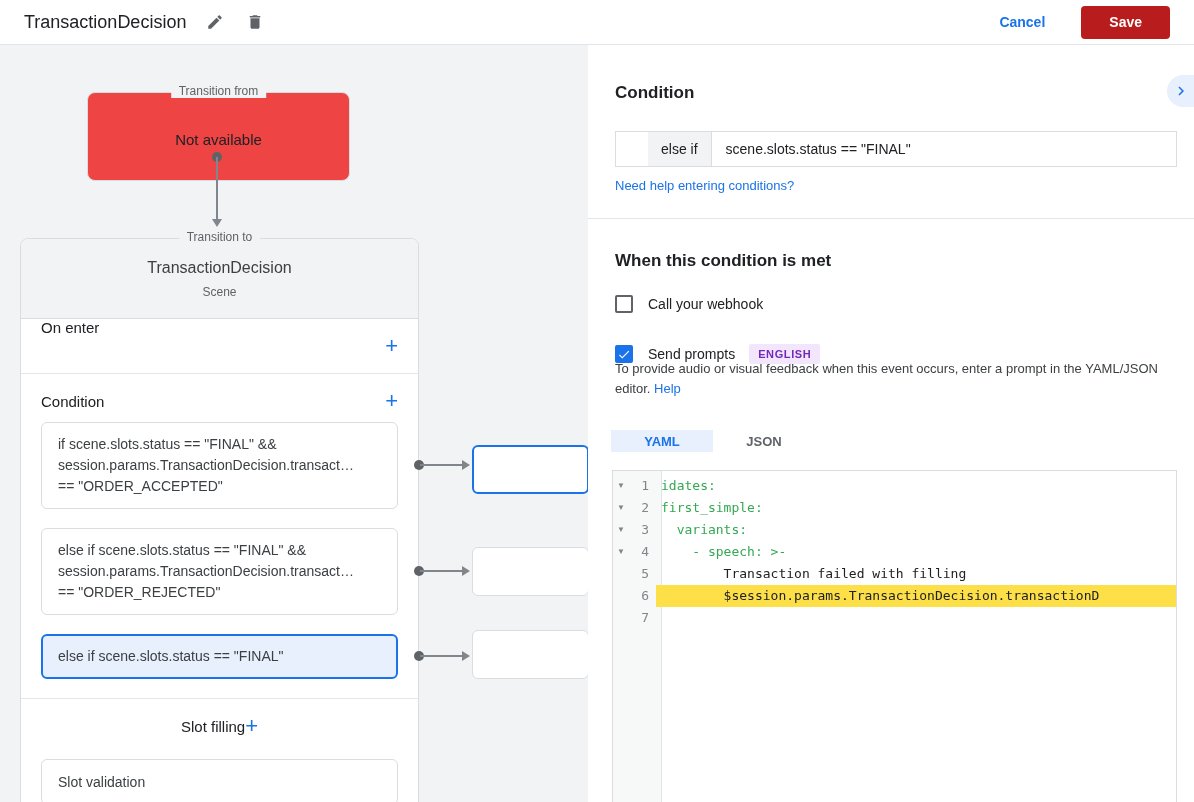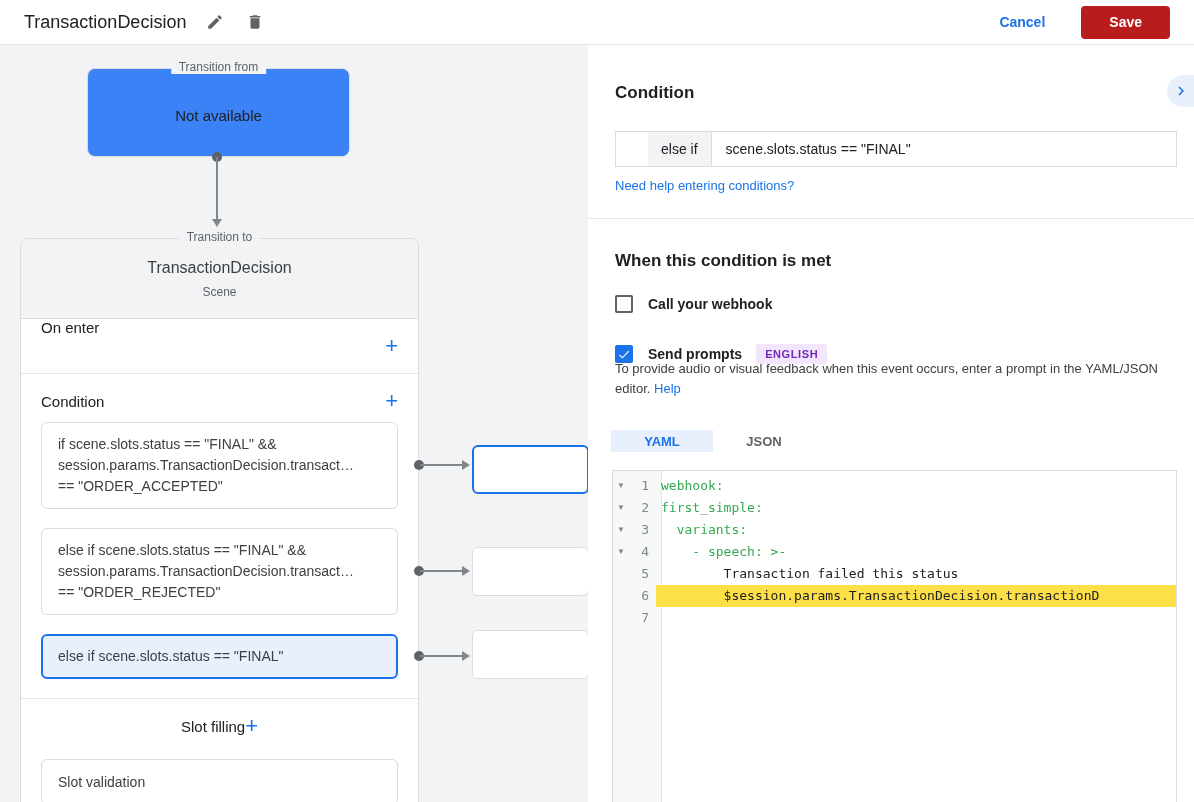--- a/index.html
+++ b/index.html
@@ -15,21 +15,21 @@
               display:flex; align-items:center; justify-content:center; }
   .icon-btn svg { width:18px; height:18px; fill:#5f6368; }
   .topbar .spacer { flex:1; }
   .btn-text { background:none; border:none; color:#1a73e8; font-size:14px; font-weight:bold;
               cursor:pointer; margin-right:36px; font-family:inherit; }
   .btn-primary { background:#b91c1c; color:#fff; border:none; border-radius:4px; height:33px;
                  padding:0 28px; font-size:14px; font-weight:bold; cursor:pointer; font-family:inherit; }
 
   
   .diagram { position:absolute; left:0; top:45px; width:588px; bottom:0; background:#f1f3f4; overflow:hidden; }
-  .node-box { position:absolute; background:#3b82f6; border:1px solid #dadce0; border-radius:8px; }
+  .node-box { position:absolute; background:#ef4444; border:1px solid #dadce0; border-radius:8px;margin-top:24px; }
   .legend { position:absolute; top:-9px; left:50%; transform:translateX(-50%); background:#f1f3f4;
             padding:0 8px; font-size:12px; color:#5f6368; white-space:nowrap; }
   .tfrom { left:87px; top:23px; width:263px; height:89px; }
   .tfrom .content { position:absolute; left:0; right:0; top:38px; text-align:center; font-size:15px; color:#202124; }
 
   .dot { position:absolute; width:10px; height:10px; border-radius:50%; background:#5f6368; }
   .vline { position:absolute; width:2px; background:#80868b; }
   .arrow-down { position:absolute; width:0; height:0; border-left:5px solid transparent;
                 border-right:5px solid transparent; border-top:8px solid #80868b; }
   .hline { position:absolute; height:2px; background:#80868b; }
@@ -74,21 +74,21 @@
   .link { color:#1a73e8; font-size:13px; text-decoration:none; cursor:pointer; }
   .help-link { position:absolute; left:27px; top:133px; }
   .panel-divider { position:absolute; left:0; top:173px; width:100%; height:1px; background:#e3e6e8; }
 
   .when-h { top:206px; }
   .check-row { position:absolute; left:27px; display:flex; align-items:center; }
   .checkbox { width:18px; height:18px; border:2px solid #5f6368; border-radius:2px; background:#fff;
               cursor:pointer; flex:none; display:flex; align-items:center; justify-content:center; }
   .checkbox.checked { background:#1a73e8; border-color:#1a73e8; }
   .checkbox svg { width:15px; height:15px; }
-  .check-label { font-size:14px; font-weight:bold; color:#202124; margin-left:15px; }
+  .check-label { font-size:14px; font-weight:normal; color:#202124; margin-left:15px; }
   .lang-badge { margin-left:14px; background:#f1e6fb; color:#7627bb; font-size:11px; font-weight:bold;
                 letter-spacing:0.6px; padding:4px 9px; border-radius:2px; }
   .prompt-note { position:absolute; left:27px; top:314px; width:552px; font-size:13px; color:#3c4043; line-height:1.55; }
 
   .tabs { position:absolute; left:23px; top:385px; display:flex; }
   .tab { width:102px; height:22px; display:flex; align-items:center; justify-content:center;
          font-size:13px; font-weight:bold; color:#5f6368; cursor:pointer; background:#fff; border:none; font-family:inherit; }
   .tab.active { background:#e8f0fe; color:#1a73e8; }
 
   .editor { position:absolute; left:24px; top:425px; width:565px; height:360px; border:1px solid #dadce0;
@@ -230,41 +230,41 @@
       <button class="tab active">YAML</button>
       <button class="tab">JSON</button>
     </div>
 
     <div class="editor">
       <div class="gutter-bg"></div>
       <div class="ed-lines">
           <div class="ed-line">
             <span class="ed-fold">▼</span>
             <span class="ed-num">1</span>
-            <span class="ed-code green">webhook:</span>
+            <span class="ed-code green">idates:</span>
           </div>
           <div class="ed-line">
             <span class="ed-fold">▼</span>
             <span class="ed-num">2</span>
             <span class="ed-code green">first_simple:</span>
           </div>
           <div class="ed-line">
             <span class="ed-fold">▼</span>
             <span class="ed-num">3</span>
             <span class="ed-code green">  variants:</span>
           </div>
           <div class="ed-line">
             <span class="ed-fold">▼</span>
             <span class="ed-num">4</span>
             <span class="ed-code green">    - speech: &gt;-</span>
           </div>
           <div class="ed-line">
             <span class="ed-fold"></span>
             <span class="ed-num">5</span>
-            <span class="ed-code">        Transaction failed this status</span>
+            <span class="ed-code">        Transaction failed with filling</span>
           </div>
           <div class="ed-line hl">
             <span class="ed-fold"></span>
             <span class="ed-num">6</span>
             <span class="ed-code">        $session.params.TransactionDecision.transactionD</span>
           </div>
           <div class="ed-line">
             <span class="ed-fold"></span>
             <span class="ed-num">7</span>
             <span class="ed-code"></span>

